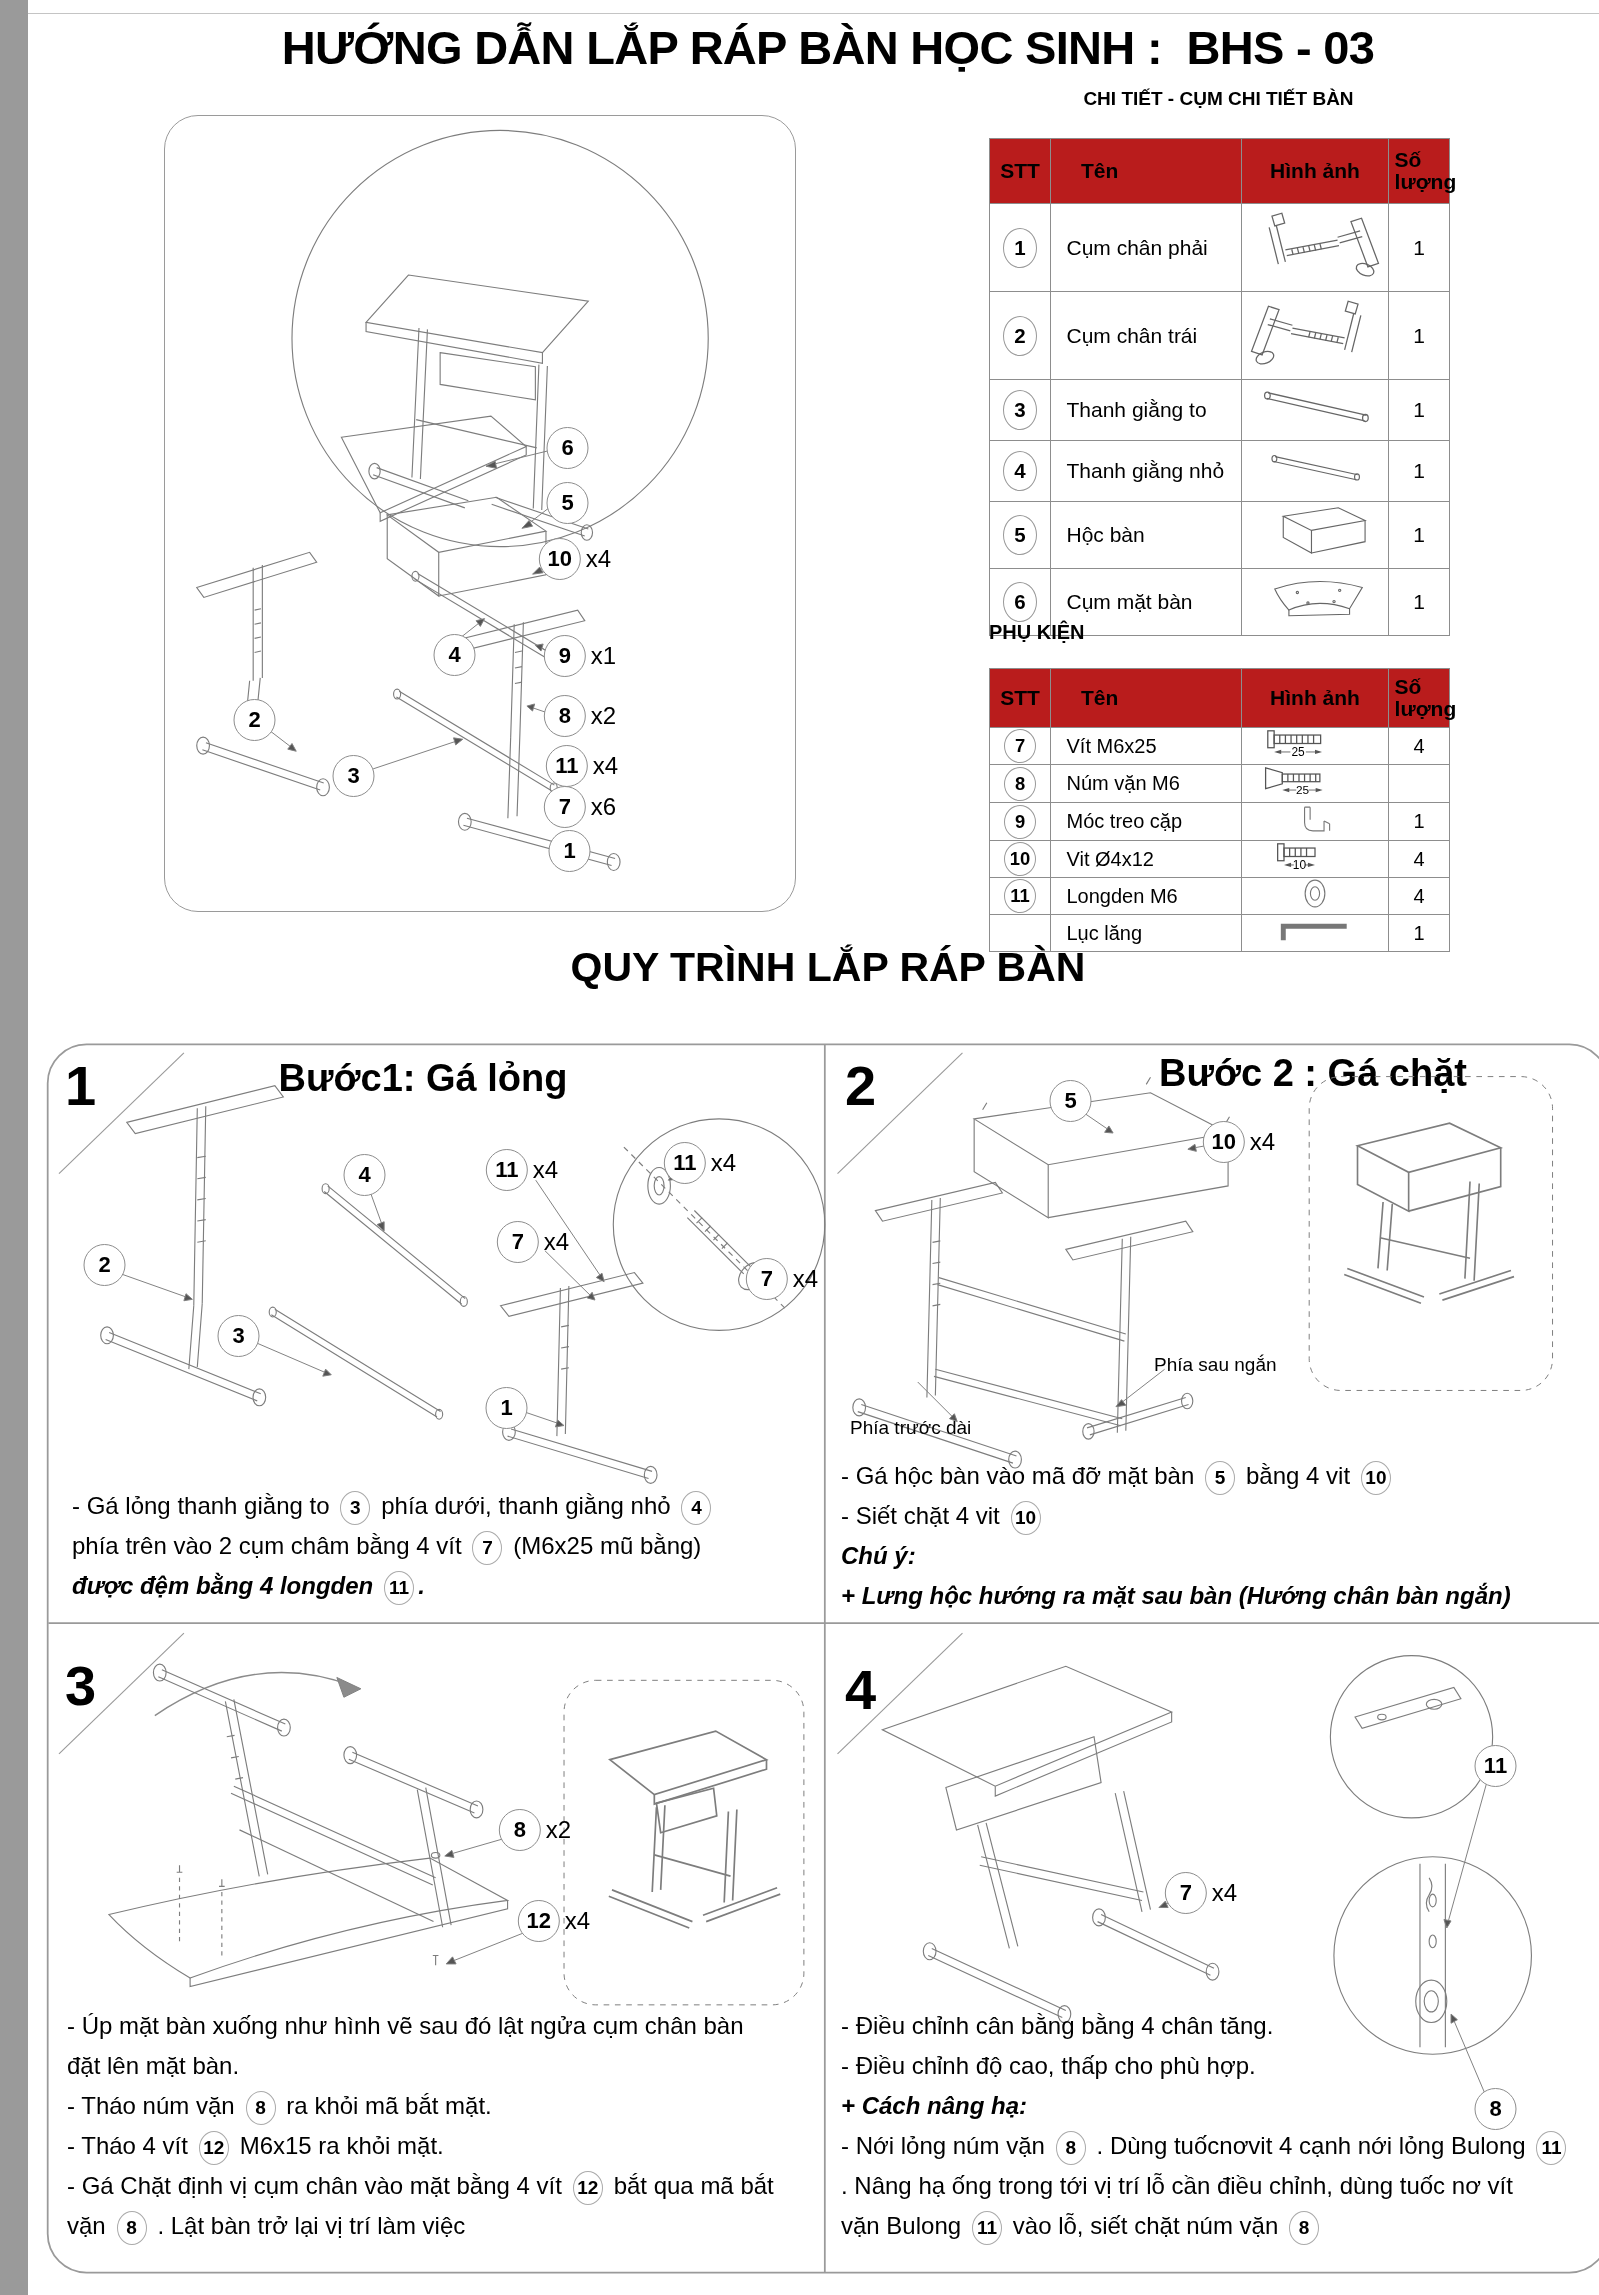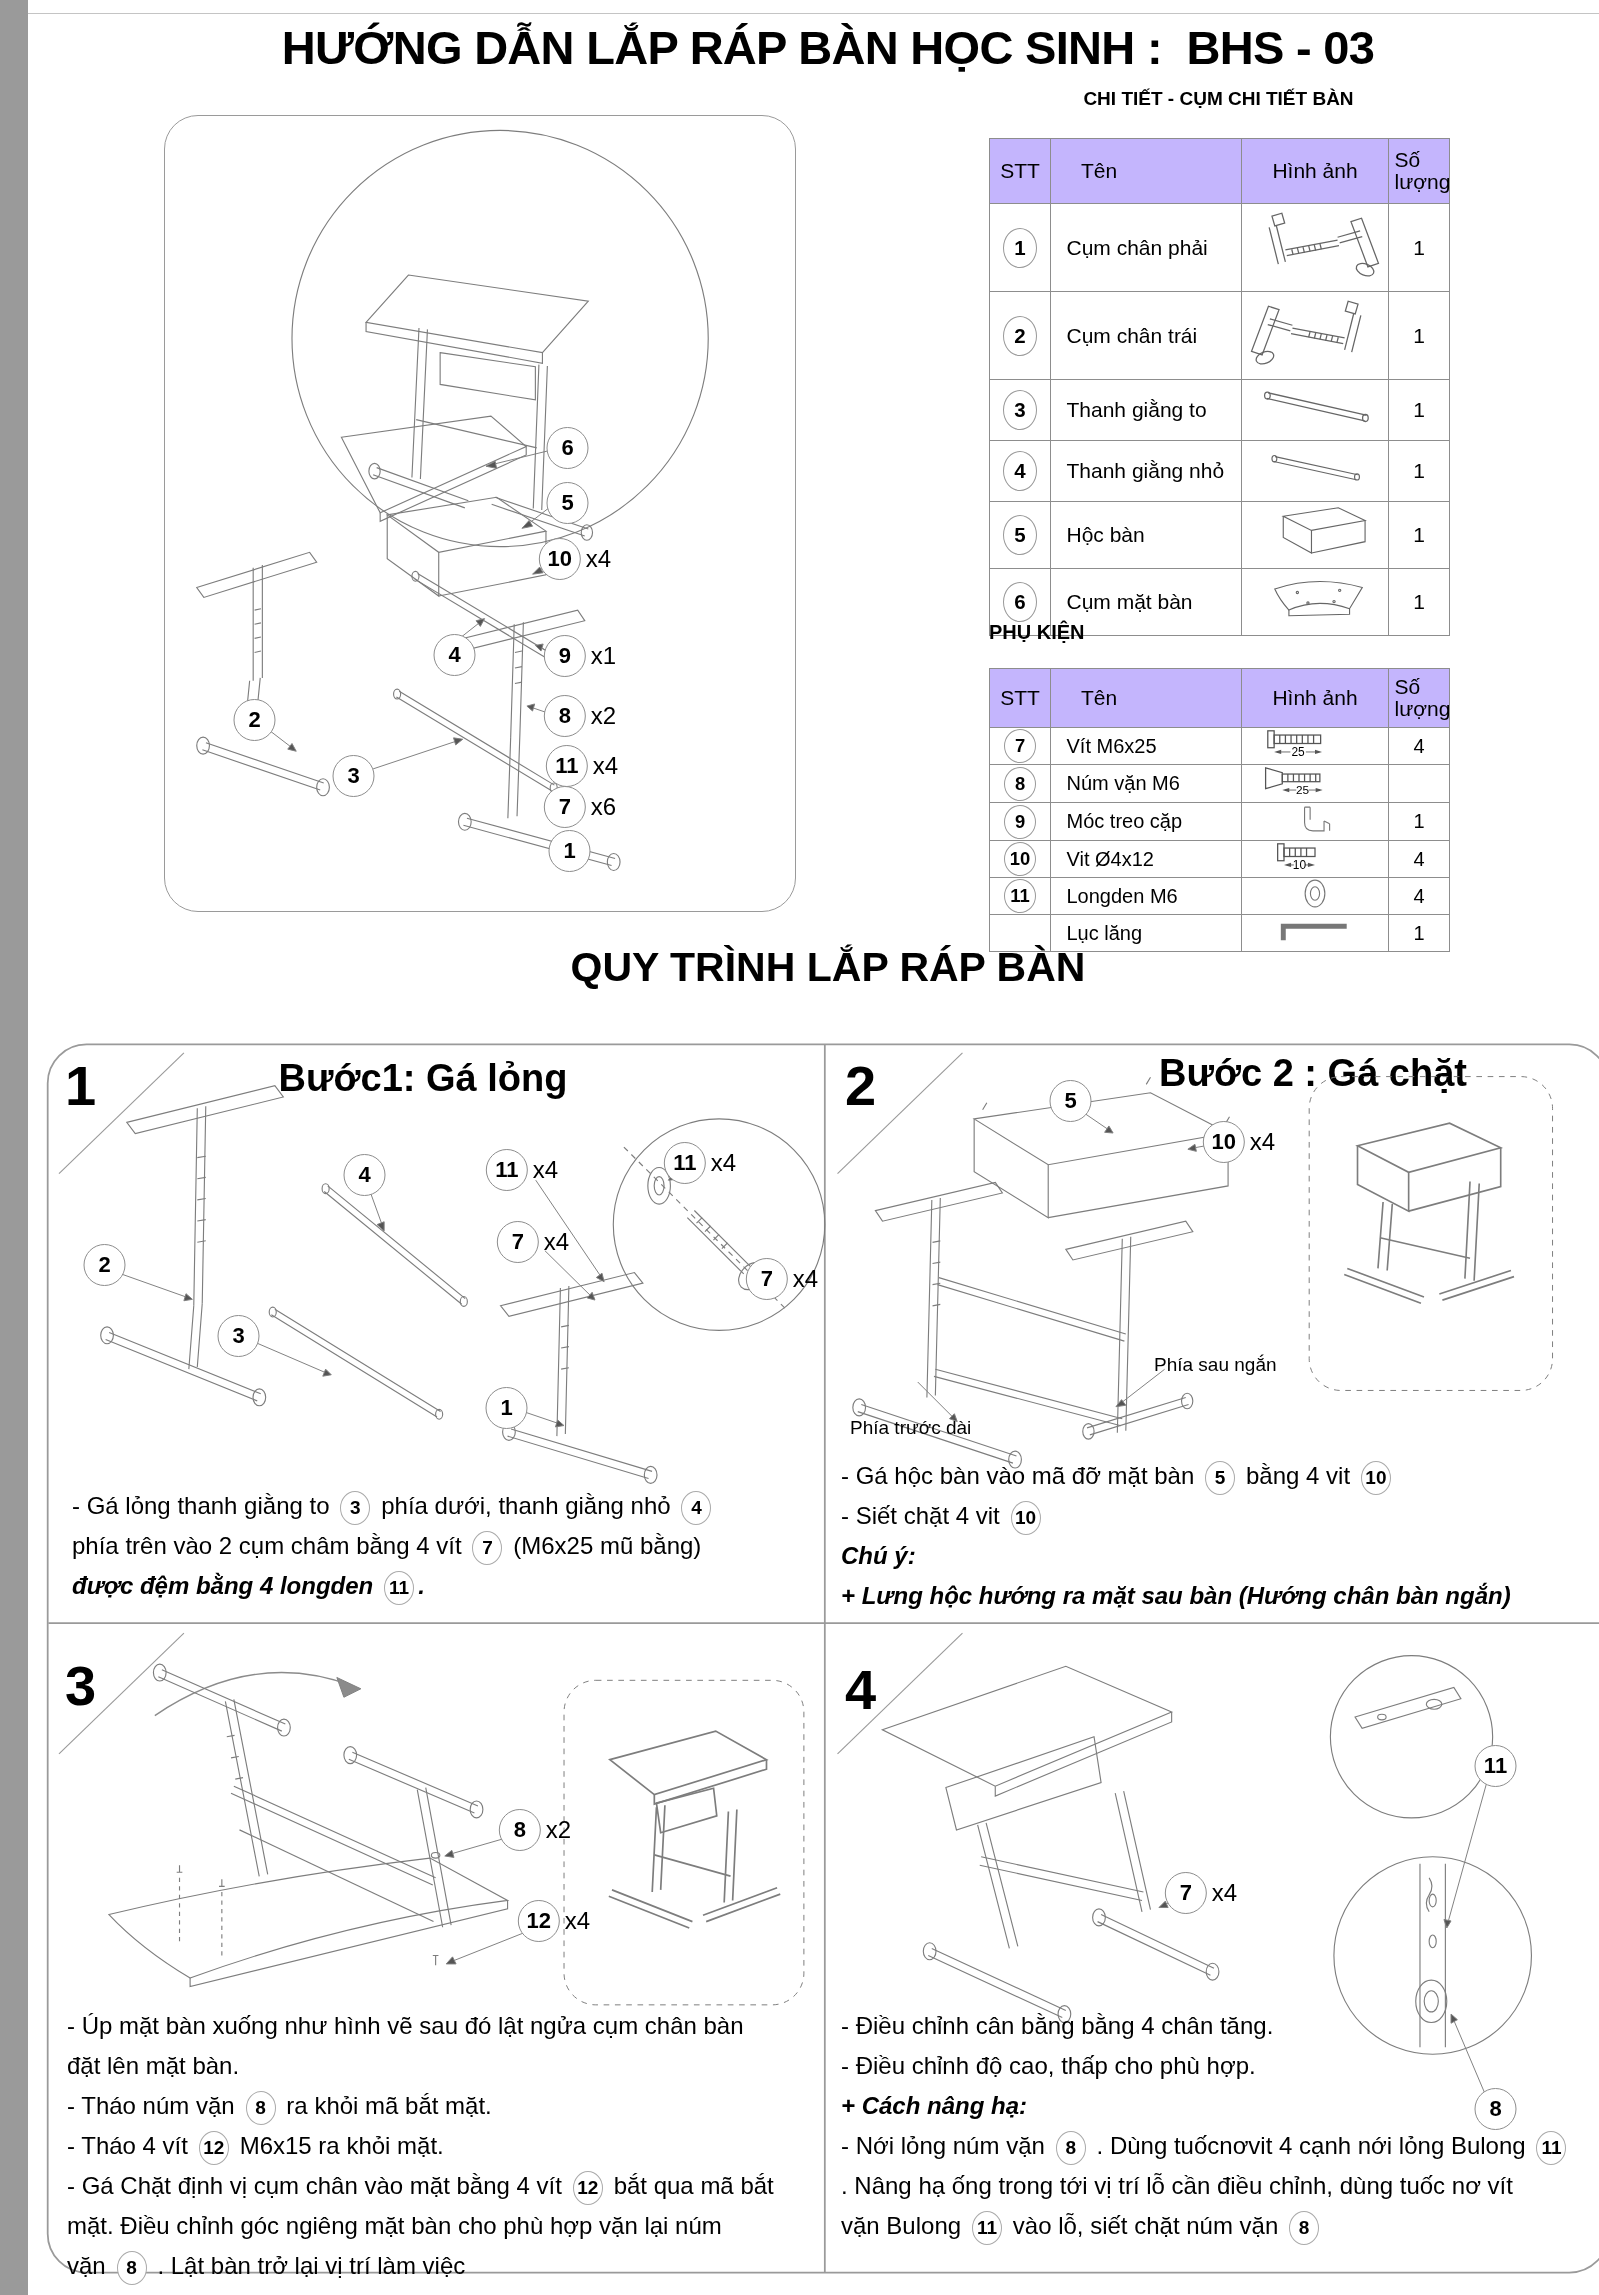--- a/index.html
+++ b/index.html
@@ -18,21 +18,21 @@
   #parts-title{left:961px;top:88px;width:459px;font-size:19px;}
   #acc-title{left:961px;top:621px;font-size:20px;}
   table.ptable{position:absolute;border-collapse:collapse;table-layout:fixed;background:#fff;}
   table.ptable th,table.ptable td{border:1.4px solid #8d8d8d;padding:0;font-size:21px;vertical-align:middle;}
   #parts-table{left:961px;top:138px;width:459px;}
   #acc-table{left:961px;top:668px;width:459px;}
   #parts-table thead tr{height:65px;} #acc-table thead tr{height:59px;}
   #parts-table tbody tr{height:61px;}
   #parts-table tbody tr:nth-child(1),#parts-table tbody tr:nth-child(2){height:88px;}
   #acc-table tbody tr{height:32px;}
-  th{font-weight:normal;background:#c4b5fd;}
+  th{font-weight:bold;background:#b91c1c;}
   .c-stt{width:61px;text-align:center;}
   .c-ten{width:191px;text-align:left;padding-left:15.5px !important;}
   th.c-ten{padding-left:30px !important;}
   .c-img{width:147px;text-align:center;}
   .c-qty{width:61px;text-align:center;}
   th.c-qty{text-align:left;padding-left:5.6px !important;line-height:1.05;}
   #acc-table td{font-size:20px;}
   .oval{display:inline-flex;align-items:center;justify-content:center;width:32px;height:38px;
         border:1.4px solid #999;border-radius:50%;font-weight:bold;font-size:20.5px;background:#fff;}
   .oval-sm{width:30px;height:32px;font-size:18.4px;}
@@ -637,21 +637,20 @@
       <span class="cc">12</span>
       <span class="cq">x4</span>
     </div>
 
   <div class="itext" style="left:39px;top:2006px">
       <div class="iline"><span>- Úp mặt bàn xuống như hình vẽ sau đó lật ngửa cụm chân bàn</span></div>
       <div class="iline"><span>đặt lên mặt bàn.</span></div>
       <div class="iline"><span>- Tháo núm vặn </span><span class="cnum">8</span><span> ra khỏi mã bắt mặt.</span></div>
       <div class="iline"><span>- Tháo 4 vít </span><span class="cnum">12</span><span> M6x15 ra khỏi mặt.</span></div>
       <div class="iline"><span>- Gá Chặt định vị cụm chân vào mặt bằng 4 vít </span><span class="cnum">12</span><span> bắt qua mã bắt</span></div>
-      <div class="iline"><span>mặt.  Điều chỉnh góc ngiêng mặt bàn cho phù hợp vặn lại núm</span></div>
       <div class="iline"><span>vặn </span><span class="cnum">8</span><span> . Lật bàn trở lại vị trí làm việc</span></div>
     </div>
 
   <svg class="dsvg" style="left:805px;top:1645px" width="769" height="494" viewBox="0 0 1090 700">
     <g stroke="#7d7d7d" stroke-width="1.6" fill="none">
 
       <path d="M70,120 L330,30 L480,95 L230,200 Z"></path>
       <path d="M230,200 L230,214 L480,109 L480,95"></path>
       <path d="M160,202 L370,130 L380,195 L175,262 Z"></path>
       <path d="M205,255 L250,430 M217,252 L262,427"></path>

